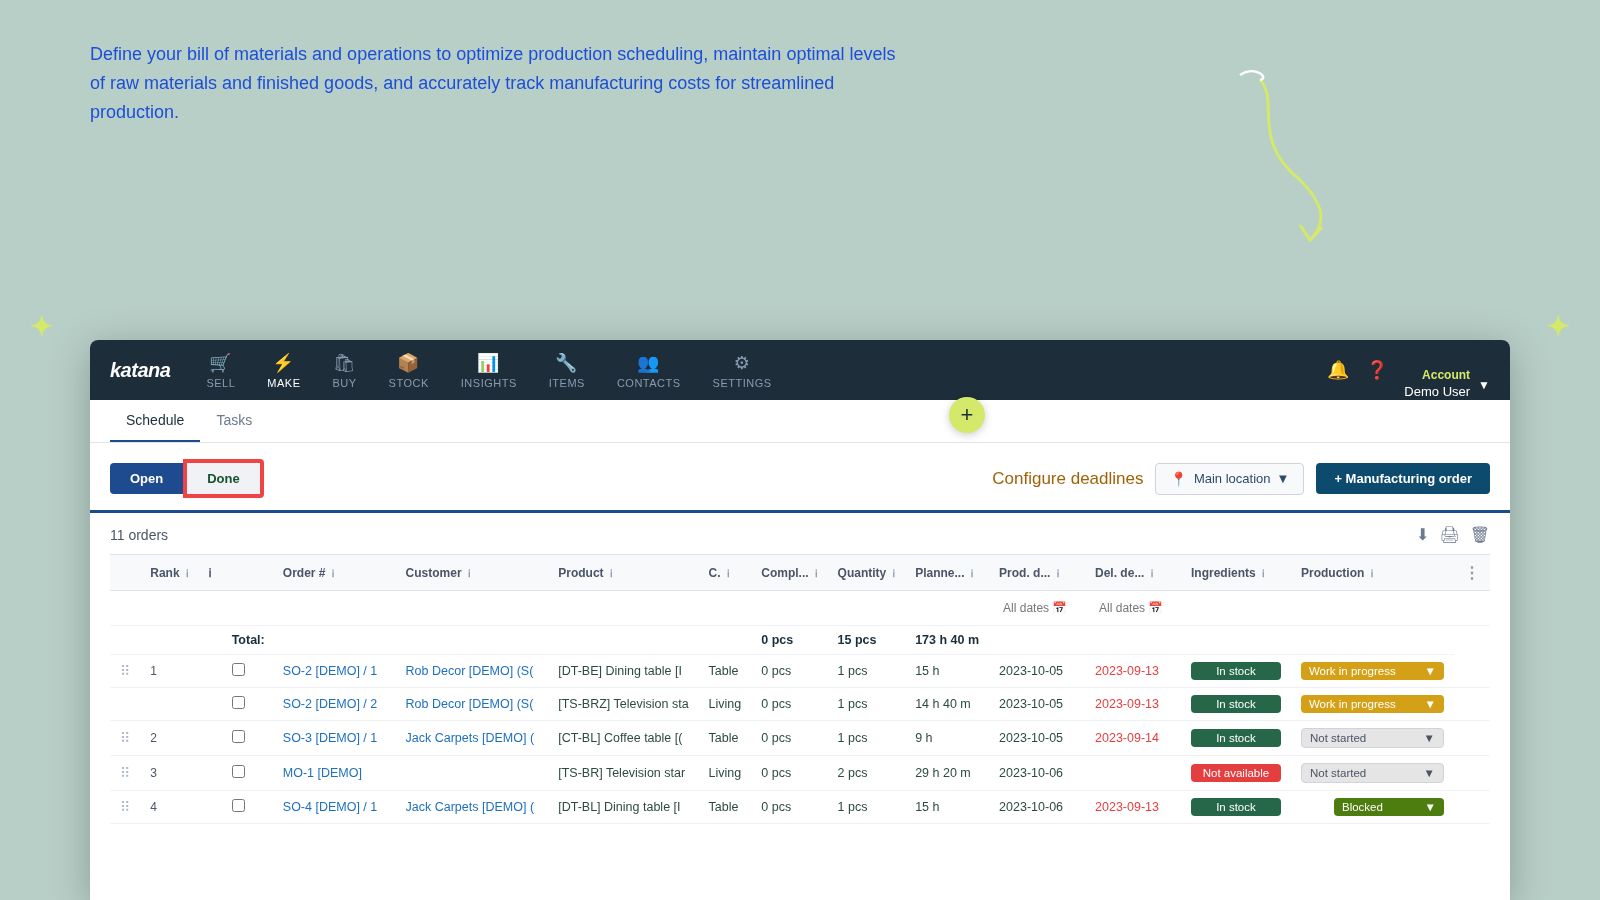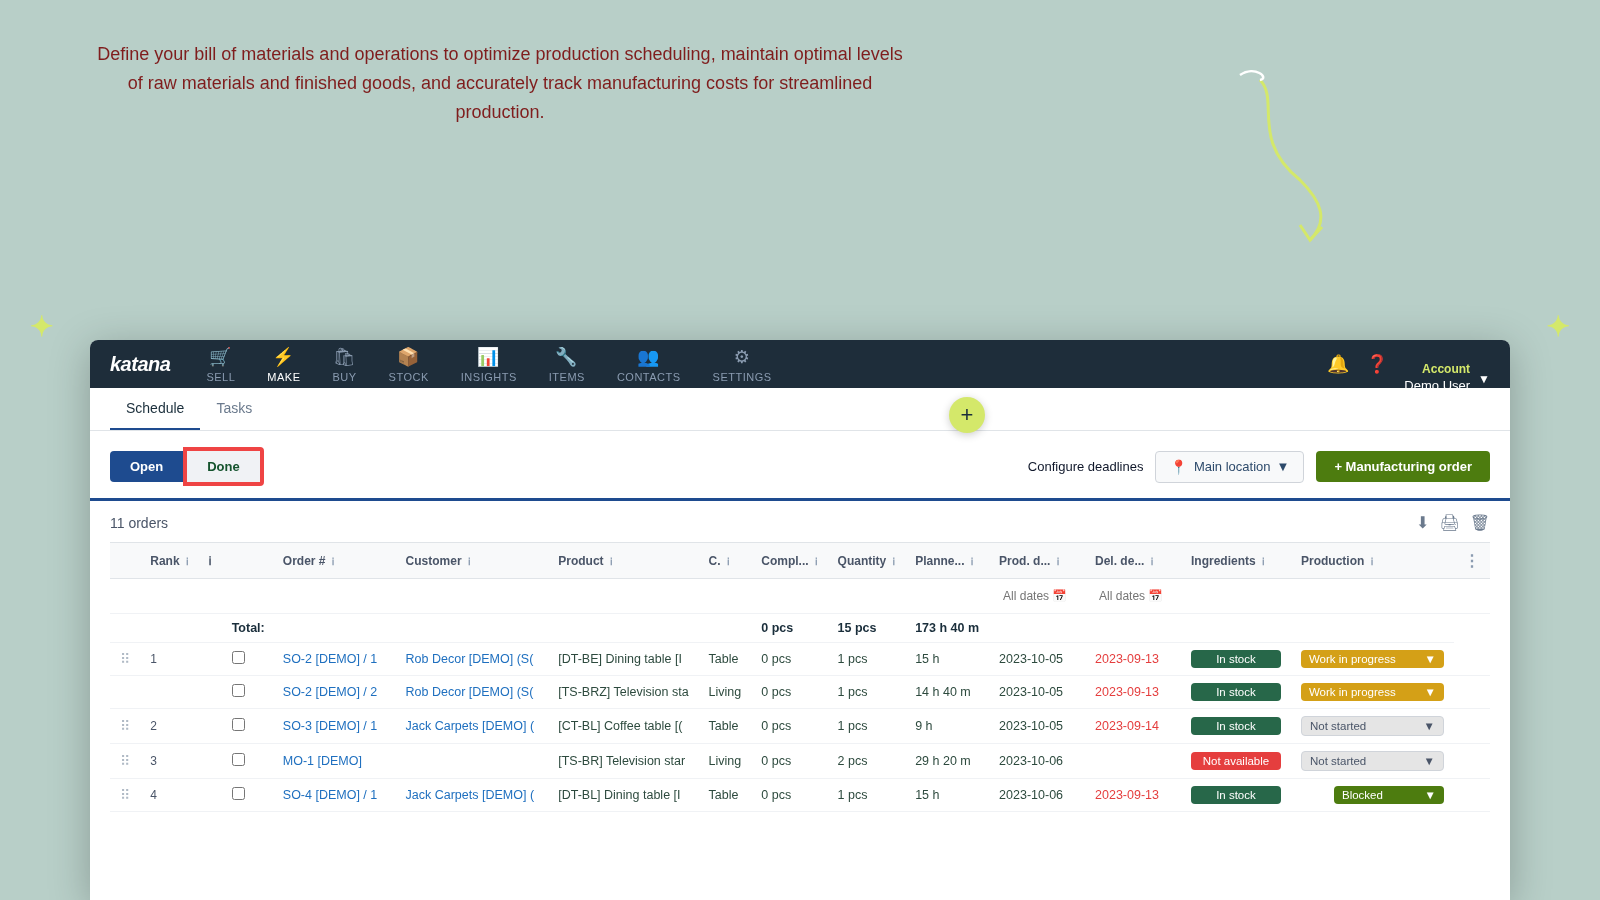--- a/index.html
+++ b/index.html
@@ -24,24 +24,23 @@
       font-size: 52px;
       font-weight: 800;
       color: #1a2e3b;
       line-height: 1.15;
       margin-bottom: 16px;
       max-width: 900px;
     }
 
     .hero-subtitle {
       font-size: 18px;
-      color: #7f1d1d;
+      color: #1d4ed8;
       line-height: 1.6;
       max-width: 820px;
-      text-align: center;
     }
 
     
     .arrow-decoration {
       position: absolute;
       top: 60px;
       right: 220px;
       width: 180px;
       height: 200px;
     }
@@ -74,21 +73,21 @@
       bottom: 0;
       background: #fff;
       border-radius: 8px 8px 0 0;
       overflow: hidden;
       box-shadow: 0 8px 40px rgba(0,0,0,0.25);
     }
 
     
     .navbar {
       background: #1e2d3a;
-      height: 48px;
+      height: 60px;
       display: flex;
       align-items: center;
       padding: 0 20px;
       gap: 0;
     }
 
     .navbar-logo {
       color: white;
       font-size: 20px;
       font-weight: 700;
@@ -236,22 +235,22 @@
       cursor: pointer;
     }
 
     .filter-right {
       display: flex;
       align-items: center;
       gap: 12px;
     }
 
     .configure-deadlines {
-      color: #0f172a;
-      font-size: 13px;
+      color: #a16207;
+      font-size: 17px;
       cursor: pointer;
       text-decoration: none;
     }
 
     .location-btn {
       display: flex;
       align-items: center;
       gap: 6px;
       background: #f8f9fa;
       border: 1px solid #d0d4da;
@@ -264,21 +263,21 @@
 
     .location-btn .loc-icon {
       font-size: 14px;
       color: #6b7a8d;
     }
 
     .add-order-btn {
       display: flex;
       align-items: center;
       gap: 6px;
-      background: #4d7c0f;
+      background: #0c4a6e;
       color: #fff;
       border: none;
       padding: 8px 18px;
       border-radius: 4px;
       font-size: 13px;
       font-weight: 600;
       cursor: pointer;
     }
 
     

